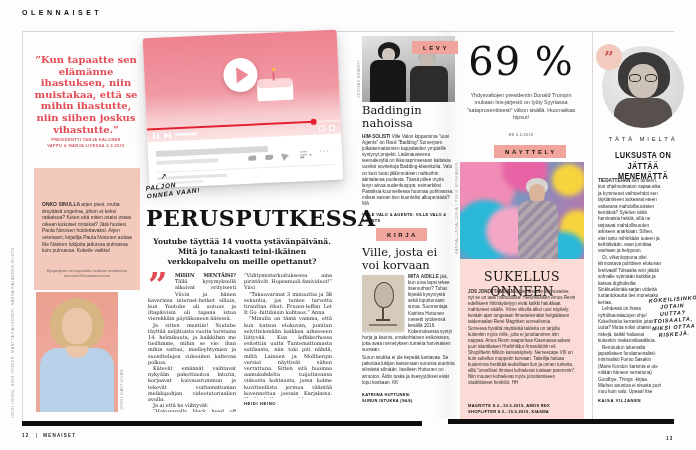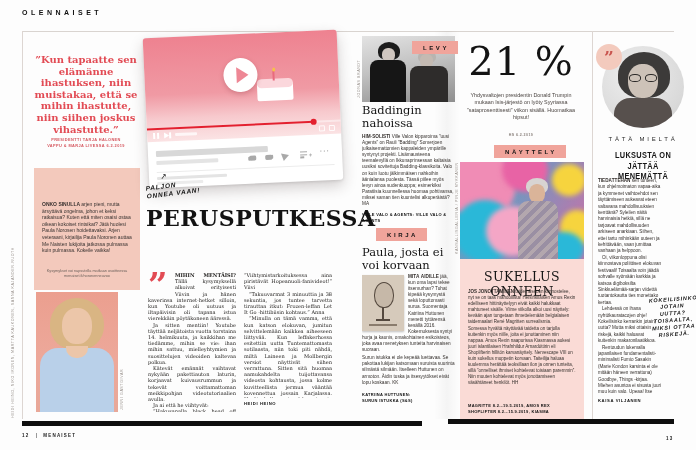--- a/index.html
+++ b/index.html
@@ -174,20 +174,21 @@
       <div class="abs hairline-h" style="left:8px;top:30px;width:178px;background:#ececec;"></div>
       <div class="gbar" style="left:8px;top:35px;width:70px;height:3px;background:#e4e4e4;"></div>
       <div class="gbar" style="left:8px;top:40px;width:46px;height:3px;background:#ececec;"></div>
     </div>
   </div>
 
   <div class="abs" style="left:160px;top:172px;font-size:8px;color:#141414;transform:rotate(-8deg);">↗</div>
   <div class="abs handnote" style="left:146px;top:181px;width:60px;transform:rotate(-7deg);">PALJON ONNEA VAAN!</div>
 
   <div class="abs h-peruska" style="left:146px;top:205px;width:192px;">PERUSPUTKESSA</div>
+  <div class="abs standfirst" style="left:150px;top:237px;width:184px;">Youtube täyttää 14 vuotta ystävänpäivänä. Mitä jo tanakasti teini-ikäinen verkkopalvelu on meille opettanut?</div>
 
   <div class="abs colbody" style="left:148px;top:272px;width:88px;height:140px;overflow:hidden;">
     <span class="bigquote">”</span>
     <p class="noindent"><span class="lead">MIHIN MENTÄISI?</span><span>Tällä kysymyksellä alkoivat erityisesti Viivin ja hänen kaverinsa internet-hetket silloin, kun Youtube oli uutuus ja iltapäivisin oli tapana istua vierekkäin pöytäkoneen ääressä.</span></p>
     <p>Ja sitten mentiin! Youtube täyttää neljätoista vuotta torstaina 14. helmikuuta, ja kaikkihan me tiedämme, mihin se vie: ihan mihin sattuu, mielleyhtymien ja suosittelujen videoiden kaltevaa polkua.</p>
     <p>Kätevät emännät vaihtavat nykyään pakettiauton laturin, korjaavat kuivausrummun ja tekevät voittamattoman meikkipohjan videotutoriaalien avulla.</p>
     <p>Ja ai että he viihtyvät:</p>
     <p>”Hakusanalla black head off löytyy ihania mustapäidenpuristeluvideoita! Melkein kyynel kiluaa onnesta suuhun, kun ihomadot turskahtavat onteloistaan.” Emmi</p>
   </div>
   <div class="abs colbody" style="left:244px;top:272px;width:88px;height:126px;overflow:hidden;">
@@ -208,39 +209,39 @@
   <div class="abs vtext" style="left:357px;top:42px;height:56px;">JOONAS BRANDT</div>
   <div class="abs badge" style="left:412px;top:41px;">LEVY</div>
   <div class="abs h-serif" style="left:362px;top:104px;width:93px;font-size:11.5px;line-height:13px;">Baddingin nahoissa</div>
   <div class="abs smallbody sans" style="left:362px;top:134px;width:92px;height:78px;overflow:hidden;">
     <span class="lead">HIM-SOLISTI</span><span>Ville Valon kipparoima ”uusi Agents” on Rauli ”Badding” Somerjoen julkaisemattomien kappaleiden ympärille syntynyt projekti. Lisämausteena teemalevyllä on Ikkunaprinsessan kaltaisia uusiksi sovitettuja Badding-klassikoita. Valo on kuin luotu jälkimmäisen nahkoihin äänialansa puolesta. Tässä piilee myös levyn ainoa sudenkuoppa; esimerkiksi Paratiisia kuunnellessa huomaa pohtivansa, miksei saman tien kuuntelisi alkuperäistä? MA</span>
   </div>
   <div class="abs credit-caps" style="left:362px;top:212px;width:92px;">VILLE VALO &amp; AGENTS: VILLE VALO &amp; AGENTS</div>
 
   <div class="abs badge" style="left:376px;top:228px;">KIRJA</div>
   <div class="abs h-serif" style="left:362px;top:246px;width:93px;font-size:11.5px;line-height:13px;">
-    <span>Paula, josta ei</span><br>
+    <span>Ville, josta ei</span><br>
     <span>voi korvaan</span>
   </div>
   <div class="abs smallbody sans" style="left:362px;top:274px;width:93px;height:116px;overflow:hidden;">
     <div style="float:left;width:42px;height:56px;margin:1px 4px 3px 0;background:#d6cabb;box-shadow:0 1px 2px rgba(0,0,0,.25);position:relative;">
       <div style="position:absolute;left:12px;top:7px;width:18px;height:24px;background:#c6b8a8;border:1px solid #55493f;border-radius:50% 50% 46% 46%;"></div>
       <div style="position:absolute;left:20px;top:32px;width:1.5px;height:14px;background:#55493f;"></div>
       <div style="position:absolute;left:14px;top:44px;width:14px;height:1.5px;background:#55493f;"></div>
       <div style="position:absolute;left:7px;top:49px;width:28px;height:2px;background:#8a7c6d;"></div>
     </div>
     <span class="lead">MITÄ ÄIDILLE</span><span>jää, kun oma lapsi tekee itsemurhan? Tuhat kipeää kysymystä sekä loputtomasti surua. Suomentaja Katriina Huttunen menetti tyttärensä kesällä 2016. Kokemuksesta syntyi hurja ja kaunis, omakohtainen esikoisteos, joka avaa menetyksen tunteita harvinaisen suoraan.</span>
     <span style="display:block;margin-top:2px;">Surun istukka ei ole kepeää luettavaa. Se pakottaa lukijan katsomaan suruista suurinta silmästä silmään. Itselleen Huttunen on armoton. Äidin tuska ja itsesyytökset eivät lopu koskaan. KK</span>
   </div>
   <div class="abs credit-caps" style="left:362px;top:392px;width:93px;">
     <span>KATRIINA HUTTUNEN:</span><br>
     <span>SURUN ISTUKKA (S&amp;S)</span>
   </div>
 
-  <div class="abs statval" style="left:455px;top:38px;width:132px;">21 %</div>
+  <div class="abs statval" style="left:455px;top:38px;width:132px;">69 %</div>
   <div class="abs stattxt sans" style="left:464px;top:92px;width:114px;">Yhdysvaltojen presidentin Donald Trumpin mukaan Isis-järjestö on lyöty Syyriassa ”sataprosenttisesti” viikon sisällä. Huomatkaa hipsut!</div>
   <div class="abs statsrc" style="left:464px;top:133px;width:114px;">HS 6.2.2019</div>
 
   <div class="abs badge" style="left:494px;top:145px;">NÄYTTELY</div>
   <div class="abs photo-frame" style="left:460px;top:162px;width:124px;height:97px;background:linear-gradient(120deg,#34b4d1 0%,#cf6ea6 100%);">
     <div class="blob" style="left:-14px;top:-12px;width:70px;height:70px;background:#f08cb5;"></div>
     <div class="blob" style="left:-6px;top:38px;width:62px;height:62px;background:#2ab8d8;"></div>
     <div class="blob" style="left:42px;top:-14px;width:46px;height:44px;background:#e863a5;"></div>
     <div class="blob" style="left:92px;top:2px;width:34px;height:32px;background:#f6d43e;"></div>
     <div class="blob" style="left:100px;top:48px;width:34px;height:36px;background:#f6d43e;"></div>

